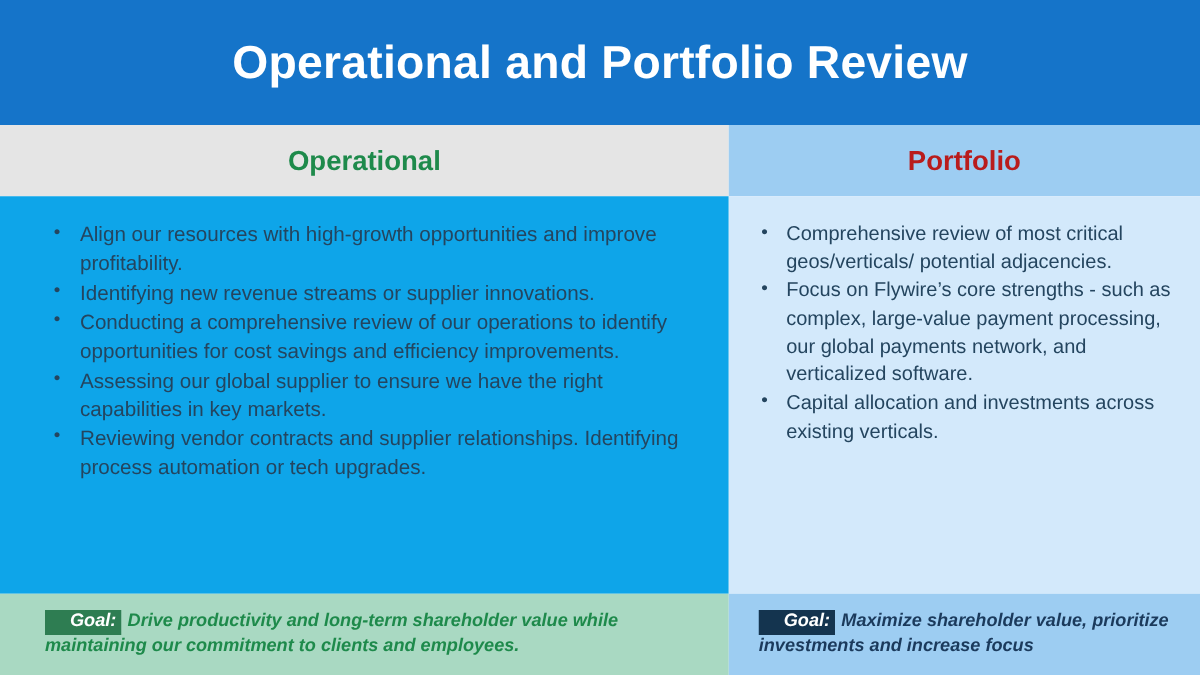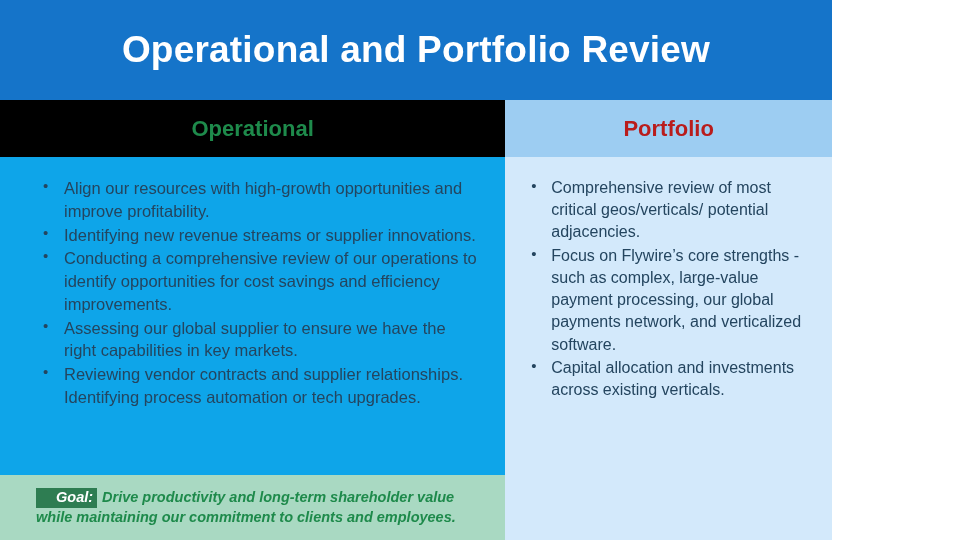--- a/index.html
+++ b/index.html
@@ -2,21 +2,21 @@
 <html><head>
 <meta charset="utf-8">
 <style>
   html,body{margin:0;padding:0;}
   body{
     width:960px;height:540px;overflow:hidden;
     font-family:"Liberation Sans", sans-serif;
     background:#ffffff;
   }
   .slide{
-    position:relative;width:832px;height:540px;
+    position:relative;width:960px;height:540px;
     display:flex;flex-direction:column;
   }
 
   
   .title-band{
     height:100px;flex:0 0 100px;
     background:#1574c9;
     display:flex;align-items:center;justify-content:center;
   }
   .title-text{
@@ -39,21 +39,21 @@
     height:100%;
   }
   .col-left{ width:583px; }
   .col-right{ width:377px; }
 
   
   .col-head{
     flex:0 0 57px;
     display:flex;align-items:center;justify-content:center;
   }
-  .col-head-left{ background:#000000; }
+  .col-head-left{ background:#e5e5e5; }
   .col-head-right{ background:#9dcdf2; }
   .col-head-text{ font-size:22px;font-weight:bold;line-height:1; }
   .col-head-left .col-head-text{ color:#1e8a4b; }
   .col-head-right .col-head-text{ color:#b91c1c; }
 
   
   .col-body{
     flex:1 1 auto;
     padding-top:20px;
     box-sizing:border-box;
@@ -153,16 +153,19 @@
       <div class="col-head col-head-right">
         <div class="col-head-text">Portfolio</div>
       </div>
       <div class="col-body col-body-right">
         <ul class="bullets">
           <li>Comprehensive review of most critical geos/verticals/ potential adjacencies.</li>
           <li>Focus on Flywire’s core strengths - such as complex, large-value payment processing, our global payments network, and verticalized software.</li>
           <li>Capital allocation and investments across existing verticals.</li>
         </ul>
       </div>
+      <div class="goal-band goal-right">
+        <div class="goal-text"><span class="goal-chip">Goal:</span><span>Maximize shareholder value, prioritize investments and increase  focus</span></div>
+      </div>
     </div>
 
   </div>
 </div>
 
 </body></html>

